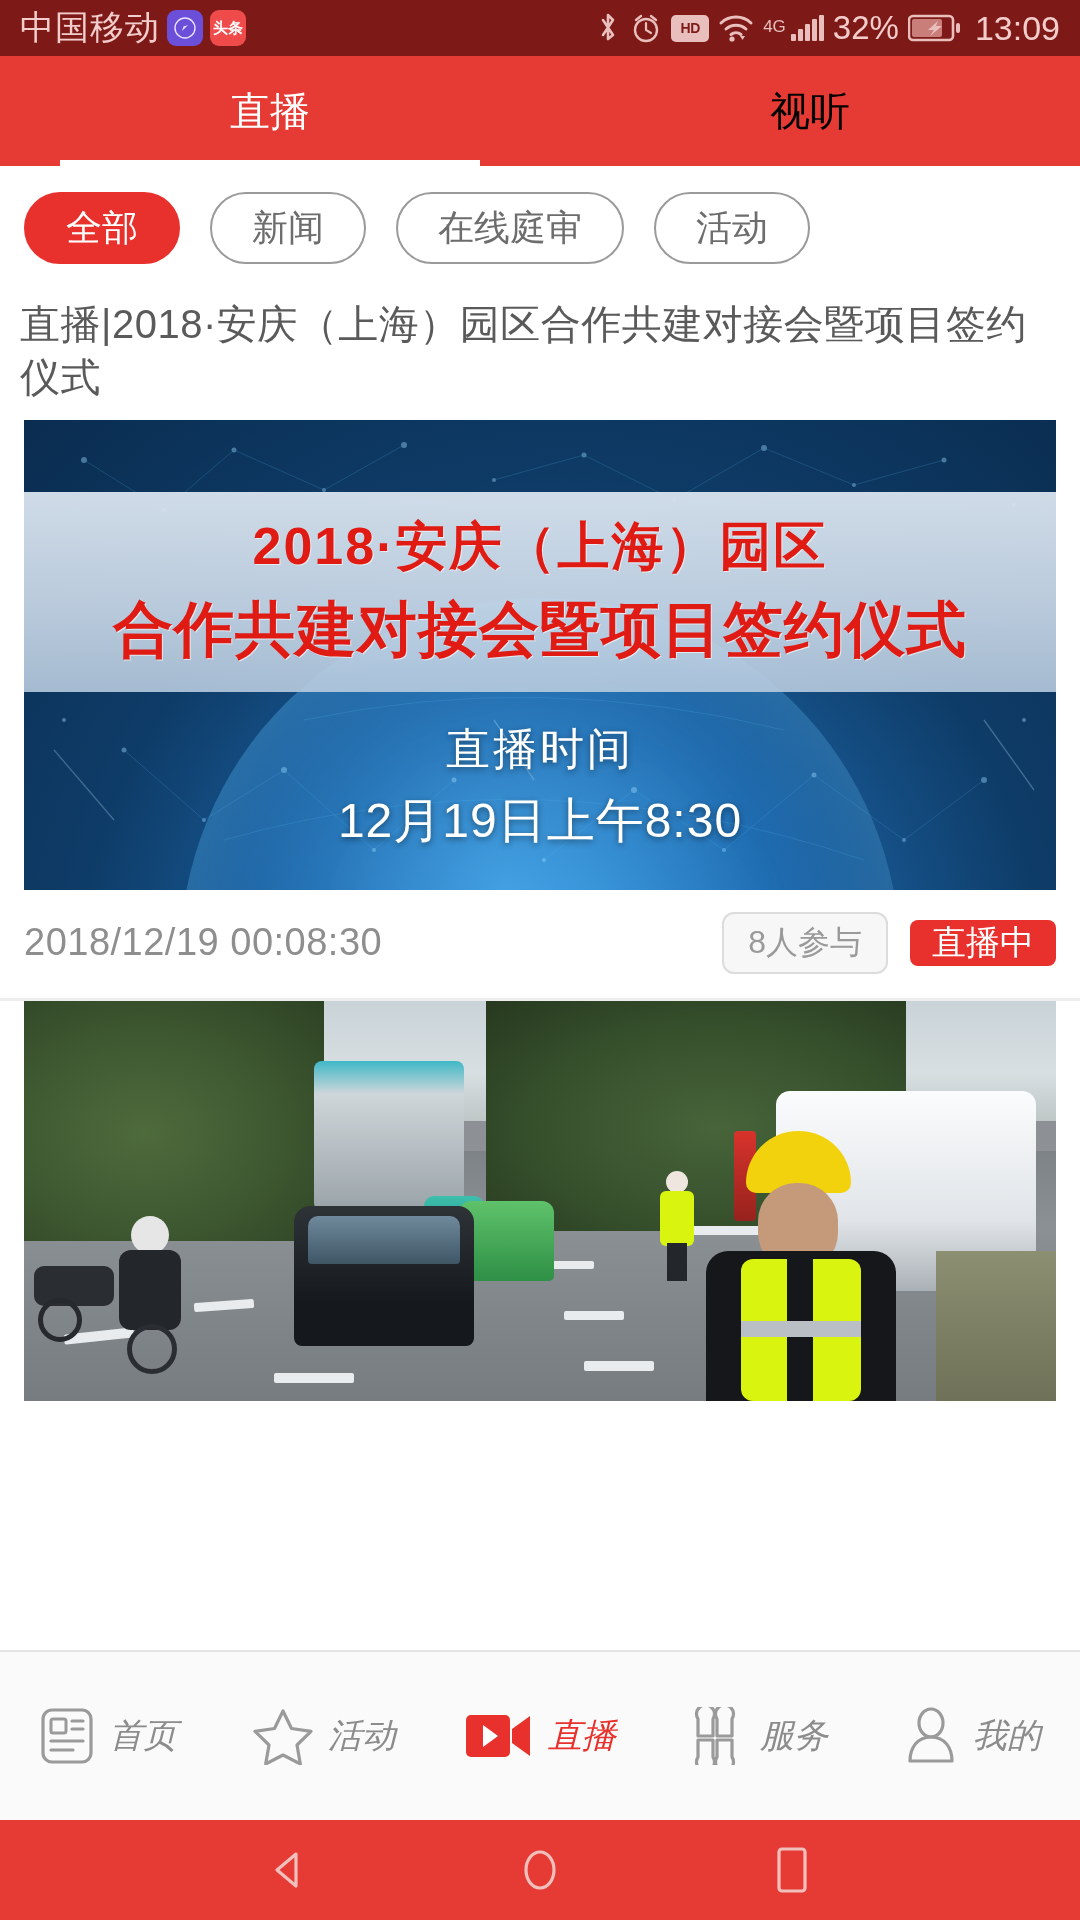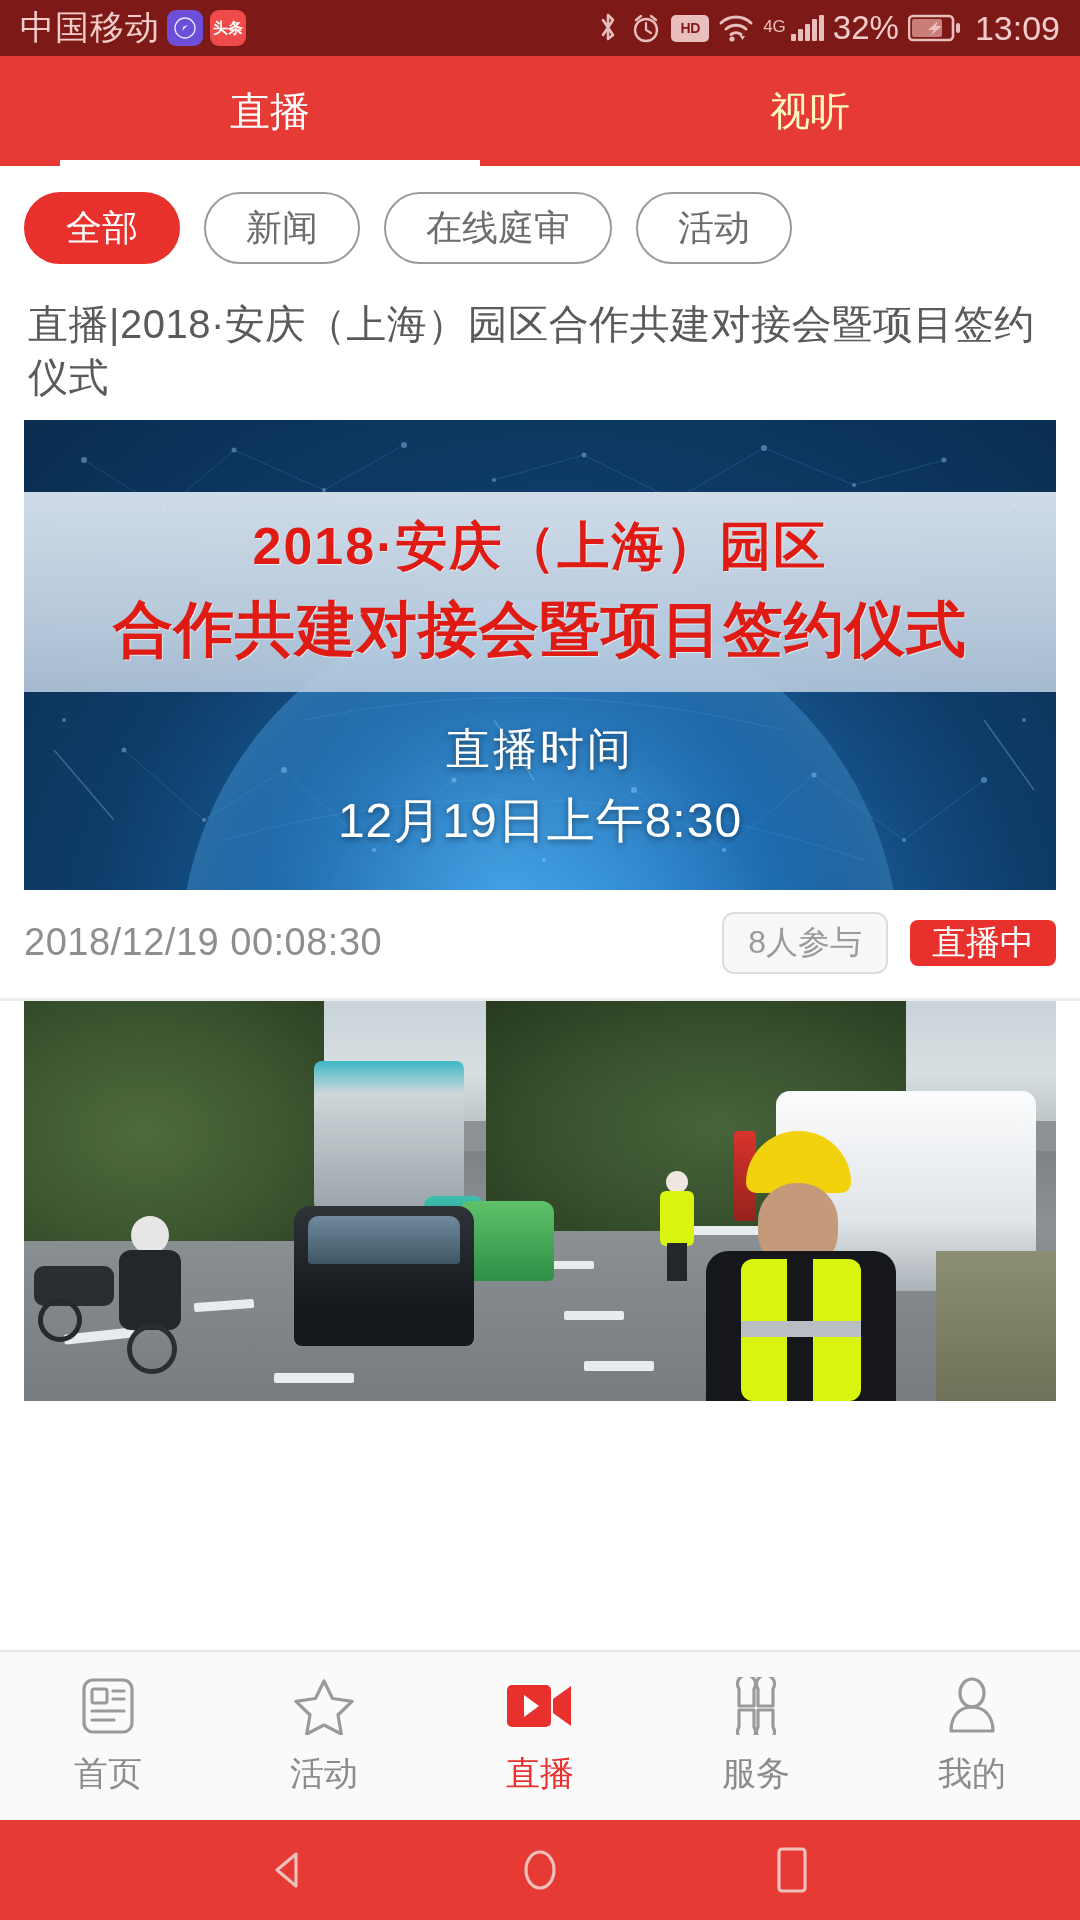--- a/index.html
+++ b/index.html
@@ -33,36 +33,36 @@
   .clock { font-size: 34px; color: #f2cdcb; margin-left: 4px; }
   .bars { display: flex; align-items: flex-end; gap: 2px; height: 26px; }
   .bars i { width: 5px; background: #e8bfbd; display: block; border-radius: 1px; }
 
   
   .topbar { position: absolute; top: 56px; left: 0; width: 1080px; height: 110px; background: #e63a35; }
   .tabs { display: flex; height: 100%; }
   .tab { flex: 1; display: flex; align-items: center; justify-content: center;
          font-size: 40px; position: relative; cursor: pointer; }
   .tab.active { color: #ffffff; }
-  .tab.inactive { color: #fef9c3; }
+  .tab.inactive { color: #000000; }
   .tab.active::after { content: ""; position: absolute; bottom: 0; left: 50%;
     transform: translateX(-50%); width: 420px; height: 6px; background: #fff; }
 
   
   .content { position: absolute; top: 166px; left: 0; width: 1080px; bottom: 190px;
              background: #fff; overflow: hidden; }
 
-  .chips { display: flex; align-items: flex-end; gap: 24px; padding: 26px 24px 20px 24px; font-family: Liberation Serif, serif; }
+  .chips { display: flex; align-items: flex-end; gap: 30px; padding: 26px 24px 20px 24px; font-family: Liberation Serif, serif; }
   .chip { height: 72px; border-radius: 36px; display: flex; align-items: center;
           justify-content: center; padding: 0 40px; font-size: 36px;
           border: 2px solid #9a9a9a; color: #6d6d6d; background: #fff; white-space: nowrap; }
   .chip.active { background: #e8312c; border-color: #e8312c; color: #fff; }
 
   .card-title { font-size: 40px; line-height: 1.32; color: #5a5a5a;
-                padding: 14px 24px 16px 28px; letter-spacing: 0.5px; }
+                padding: 14px 24px 16px 20px; letter-spacing: 0.5px; }
 
   
   .poster { margin: 0 24px; height: 470px; position: relative; overflow: hidden;
             background: #0d3a63; }
   .poster .sky {
     position: absolute; inset: 0;
     background:
       radial-gradient(circle at 52% 120%, #2f8fd6 0%, #1a5f9e 32%, #0e3c68 62%, #0a2c4f 100%);
   }
   .poster .globe {
@@ -147,22 +147,22 @@
   .flag { position:absolute; right: 300px; top: 130px; width: 22px; height: 90px;
           background: linear-gradient(180deg,#d8332c,#97221d); border-radius: 4px; }
   .worker2 { position:absolute; right: 360px; top: 170px; width: 38px; height: 110px; }
   .w2-h { position:absolute; left:8px; top:0; width:22px; height:22px; background:#efe7df; border-radius:50%; }
   .w2-v { position:absolute; left:2px; top:20px; width:34px; height:55px; background:#d9f40f; border-radius:6px; }
   .w2-l { position:absolute; left:9px; top:72px; width:20px; height:38px; background:#23262a; }
 
   
   .bottomnav { position: absolute; left: 0; bottom: 100px; width: 1080px; height: 170px;
     background: #fafafa; border-top: 2px solid #e4e4e4; display: flex; }
-  .nav-item { flex: 1; display: flex; flex-direction: column; align-items: center;
-              justify-content: center; gap: 14px; cursor: pointer; }
+  .nav-item { flex: 1; display: flex; flex-direction: row; align-items: center;
+              justify-content: center; gap: 14px; cursor: pointer; font-style: italic; }
   .nav-icon { height: 62px; display: flex; align-items: center; justify-content: center; }
   .nav-label { font-size: 34px; color: #8c8c8c; }
   .nav-item.active .nav-label { color: #e8312c; }
 
   
   .androidnav { position: absolute; left: 0; bottom: 0; width: 1080px; height: 100px;
     background: #e63a35; display: flex; align-items: center; justify-content: center; gap: 195px; }
   .androidnav .btn { width: 56px; height: 56px; display:flex; align-items:center; justify-content:center; cursor: pointer; }
 </style>
 </head>

